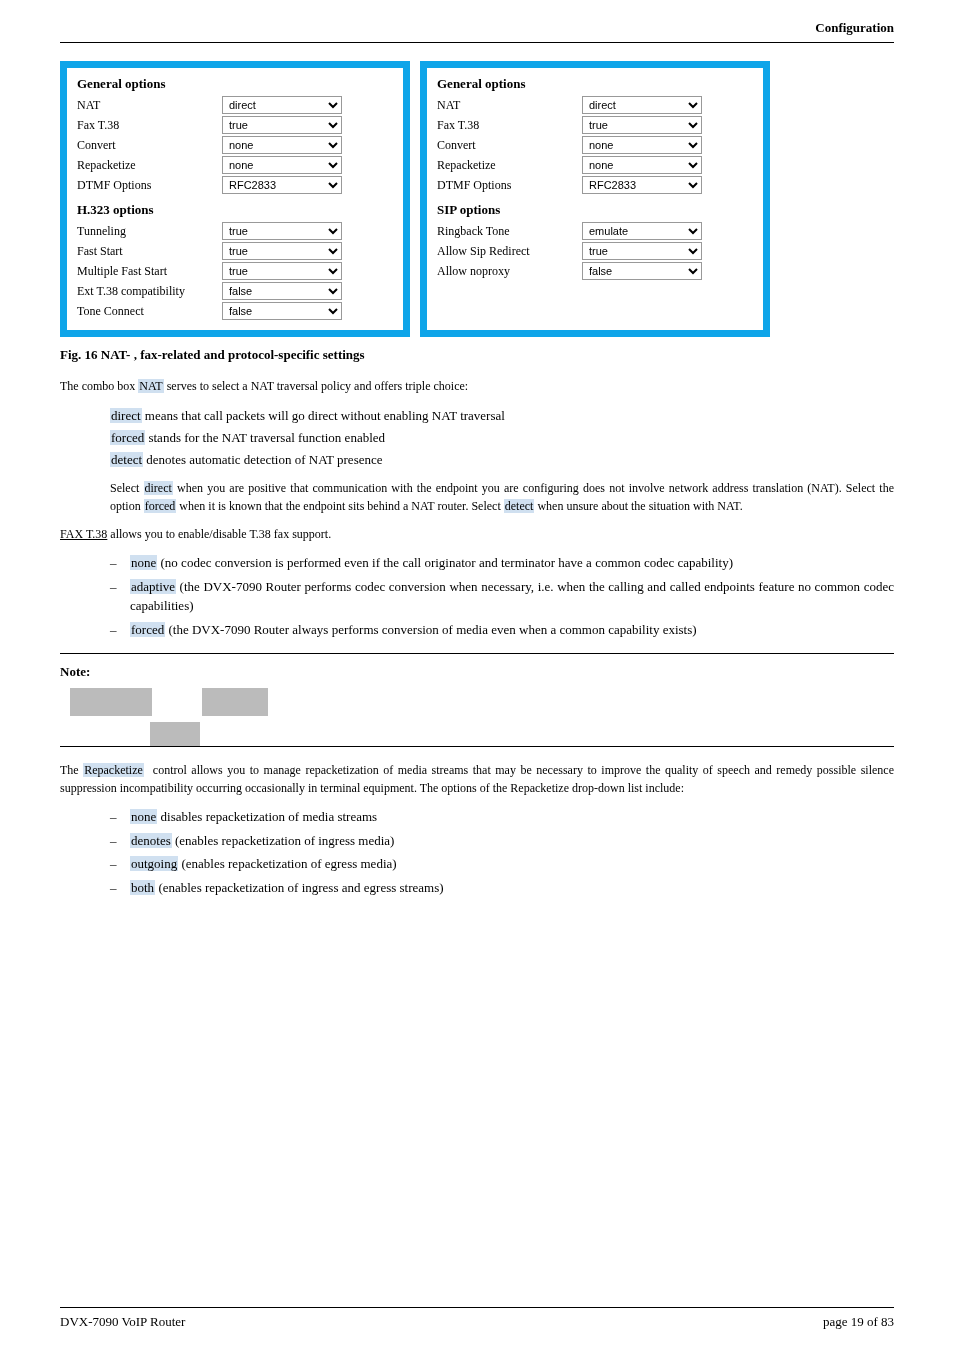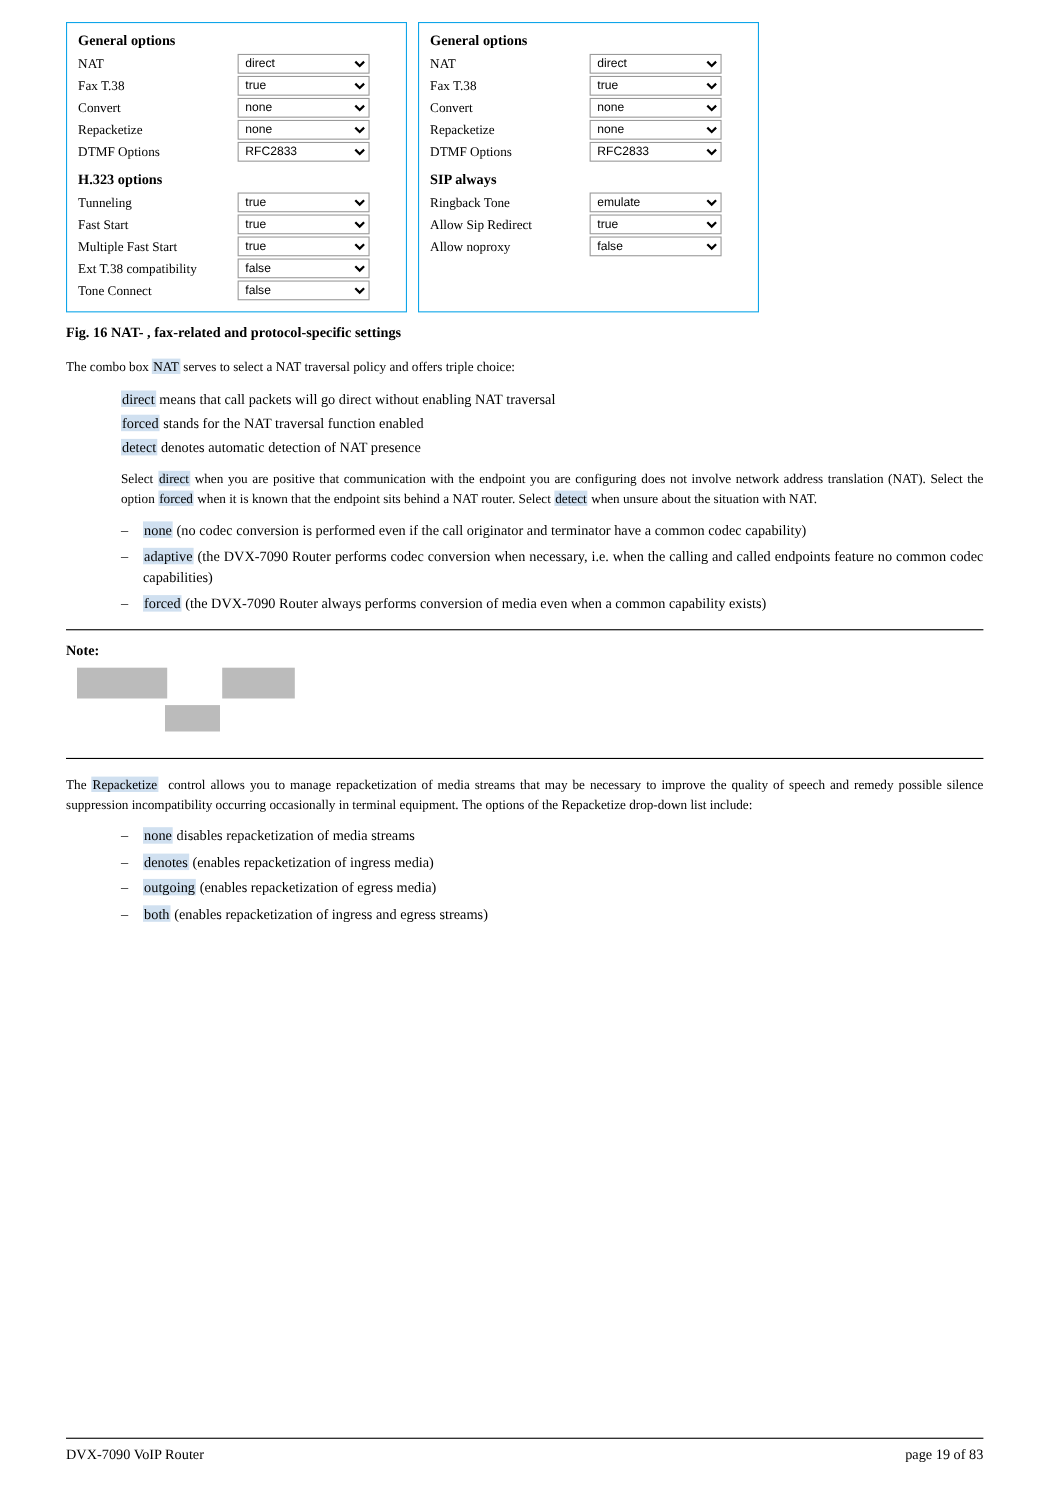--- a/index.html
+++ b/index.html
@@ -25,23 +25,23 @@
       border-bottom: 1px solid #000;
       padding-bottom: 6px;
       margin-bottom: 18px;
     }
     .figures-row {
       display: flex;
       gap: 10px;
       margin-bottom: 10px;
     }
     .config-box {
-      border: 1px solid #0ea5e9;
+      border: 7px solid #0ea5e9;
       padding: 8px 10px;
-      width: 310px;
+      width: 350px;
       font-size: 12px;
       background: #fff;
     }
     .config-box .box-title {
       font-weight: bold;
       font-size: 13px;
       margin-bottom: 4px;
     }
     .config-row {
       display: flex;
@@ -101,21 +101,21 @@
       width: 20px;
       flex-shrink: 0;
     }
     .bullet-list .bullet-text {
       flex: 1;
       text-align: justify;
     }
     .note-section {
       border-top: 1px solid #000;
       border-bottom: 1px solid #000;
-      padding: 10px 0 24px 0;
+      padding: 10px 0 0 0;
       margin: 14px 0;
       font-family: Liberation Serif, serif;
     }
     .note-label {
       font-weight: bold;
       font-size: 13px;
       margin-bottom: 8px;
     }
     .footer-line {
       position: absolute;
@@ -128,20 +128,23 @@
       padding-top: 6px;
       font-size: 13px;
       align-items: flex-end;
     }
   </style>
 </head>
 <body>
 
 <div class="page">
 
+  <div class="header-line">
+    <span>Configuration</span>
+  </div>
 
   <div class="figures-row">
 
     <div class="config-box">
       <div class="box-title">General options</div>
 
       <div class="config-row">
         <span class="label">NAT</span>
         <select><option>direct</option></select>
       </div>
@@ -205,21 +208,21 @@
         <span class="label">Repacketize</span>
         <select><option>none</option></select>
       </div>
       <div class="config-row">
         <span class="label">DTMF Options</span>
         <select><option>RFC2833</option></select>
       </div>
 
       <div class="section-gap"></div>
 
-      <div class="box-title">SIP always</div>
+      <div class="box-title">SIP options</div>
       <div class="config-row">
         <span class="label">Ringback Tone</span>
         <select><option>emulate</option></select>
       </div>
       <div class="config-row">
         <span class="label">Allow Sip Redirect</span>
         <select><option>true</option></select>
       </div>
       <div class="config-row">
         <span class="label">Allow noproxy</span>
@@ -239,20 +242,23 @@
   <div class="indented">
     <span class="highlight">direct</span> means that call packets will go direct without enabling NAT traversal<br>
     <span class="highlight">forced</span> stands for the NAT traversal function enabled<br>
     <span class="highlight">detect</span> denotes automatic detection of NAT presence
   </div>
 
   <div class="content-para" style="margin-left:50px;">
     Select <span class="highlight">direct</span> when you are positive that communication with the endpoint you are configuring does not involve network address translation (NAT). Select the option <span class="highlight">forced</span> when it is known that the endpoint sits behind a NAT router. Select <span class="highlight">detect</span> when unsure about the situation with NAT.
   </div>
 
+  <div class="content-para">
+    <span class="underline">FAX T.38</span> allows you to enable/disable T.38 fax support.
+  </div>
 
 
   <div class="bullet-list">
     <div class="bullet-item">
       <span class="bullet-dash">–</span>
       <span class="bullet-text"><span class="highlight">none</span> (no codec conversion is performed even if the call originator and terminator have a common codec capability)</span>
     </div>
     <div class="bullet-item">
       <span class="bullet-dash">–</span>
       <span class="bullet-text"><span class="highlight">adaptive</span> (the DVX-7090 Router performs codec conversion when necessary, i.e. when the calling and called endpoints feature no common codec capabilities)</span>

